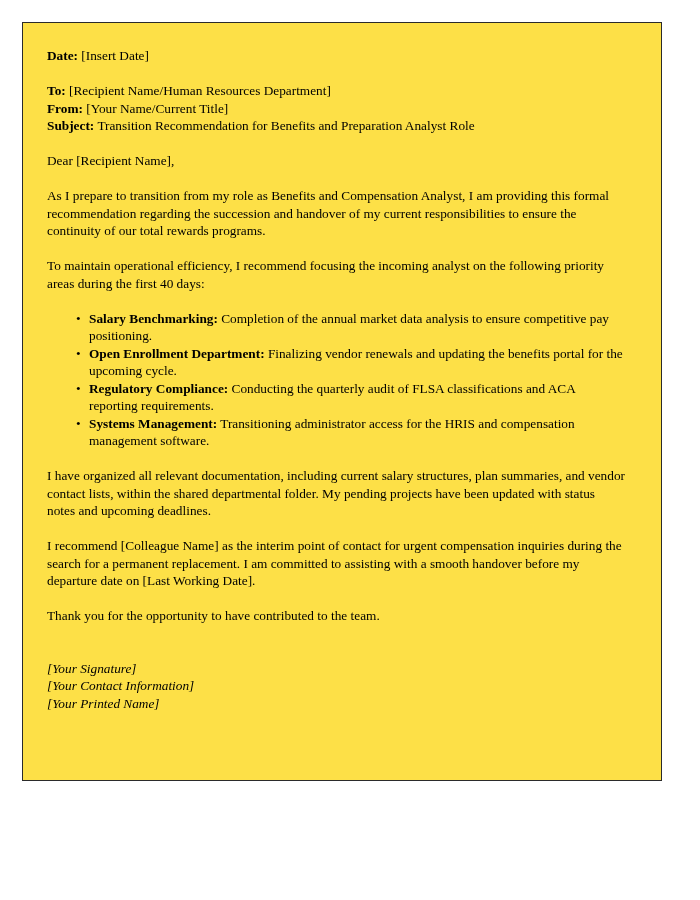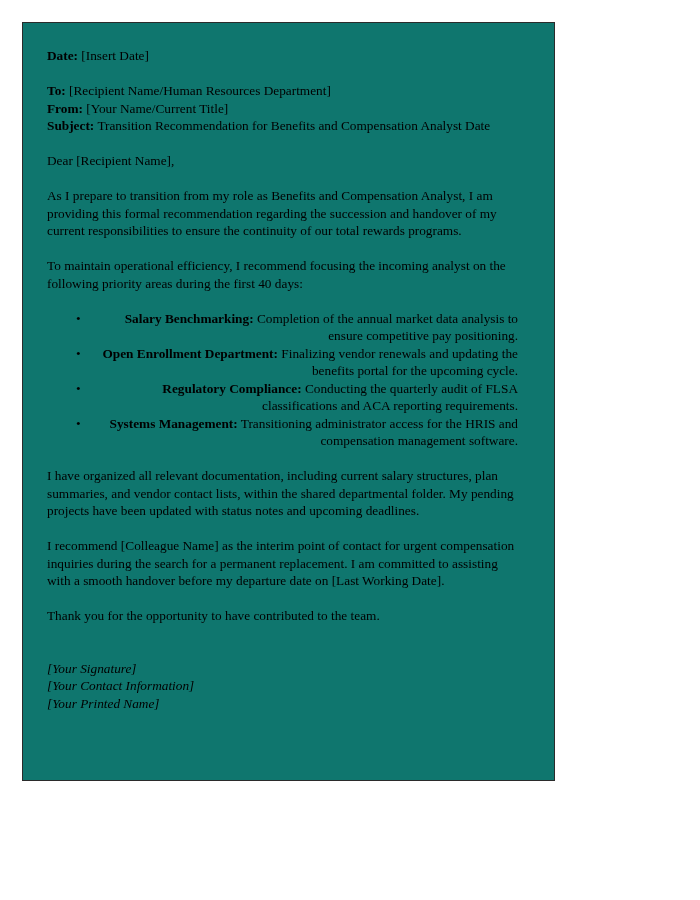--- a/index.html
+++ b/index.html
@@ -11,25 +11,25 @@
     width: 700px;
     height: 900px;
     font-family: "Liberation Serif", "DejaVu Serif", serif;
     color: #000000;
     overflow: hidden;
   }
   .page {
     position: absolute;
     left: 22px;
     top: 22px;
-    width: 533px;
+    width: 640px;
     height: 759px;
     box-sizing: border-box;
     border: 1.4px solid #2b2b2b;
-    background: #0f766e;
+    background: #fde047;
   }
   .doc-body {
     padding: 24px 36px 0 24px;
     font-size: 13.3px;
     line-height: 17.5px;
   }
   .line {
     white-space: pre-wrap;
   }
   .para {
@@ -47,21 +47,20 @@
   }
   ul.bullets {
     margin: 0;
     padding: 0 0 0 42px;
     list-style: none;
   }
   ul.bullets li {
     position: relative;
     margin: 0;
     padding: 0;
-    text-align: right;
   }
   ul.bullets li::before {
     content: "\2022";
     position: absolute;
     left: -13px;
     top: 0;
     font-size: 13.3px;
     line-height: 17.5px;
   }
   .sig-block .para {
@@ -73,21 +72,21 @@
 <body>
 
 <div class="page">
   <div class="doc-body">
 
     <div class="hdr-block">
       <p class="para"><span class="lbl">Date:</span> <span>[Insert Date]</span></p>
       <div class="blank"></div>
       <p class="para"><span class="lbl">To:</span> <span>[Recipient Name/Human Resources Department]</span></p>
       <p class="para"><span class="lbl">From:</span> <span>[Your Name/Current Title]</span></p>
-      <p class="para"><span class="lbl">Subject:</span> <span>Transition Recommendation for Benefits and Compensation Analyst Date</span></p>
+      <p class="para"><span class="lbl">Subject:</span> <span>Transition Recommendation for Benefits and Preparation Analyst Role</span></p>
     </div>
 
     <div class="blank"></div>
     <p class="para">Dear [Recipient Name],</p>
 
     <div class="blank"></div>
     <p class="para">As I prepare to transition from my role as Benefits and Compensation Analyst, I am providing this formal recommendation regarding the succession and handover of my current responsibilities to ensure the continuity of our total rewards programs.</p>
 
     <div class="blank"></div>
     <p class="para">To maintain operational efficiency, I recommend focusing the incoming analyst on the following priority areas during the first 40 days:</p>

